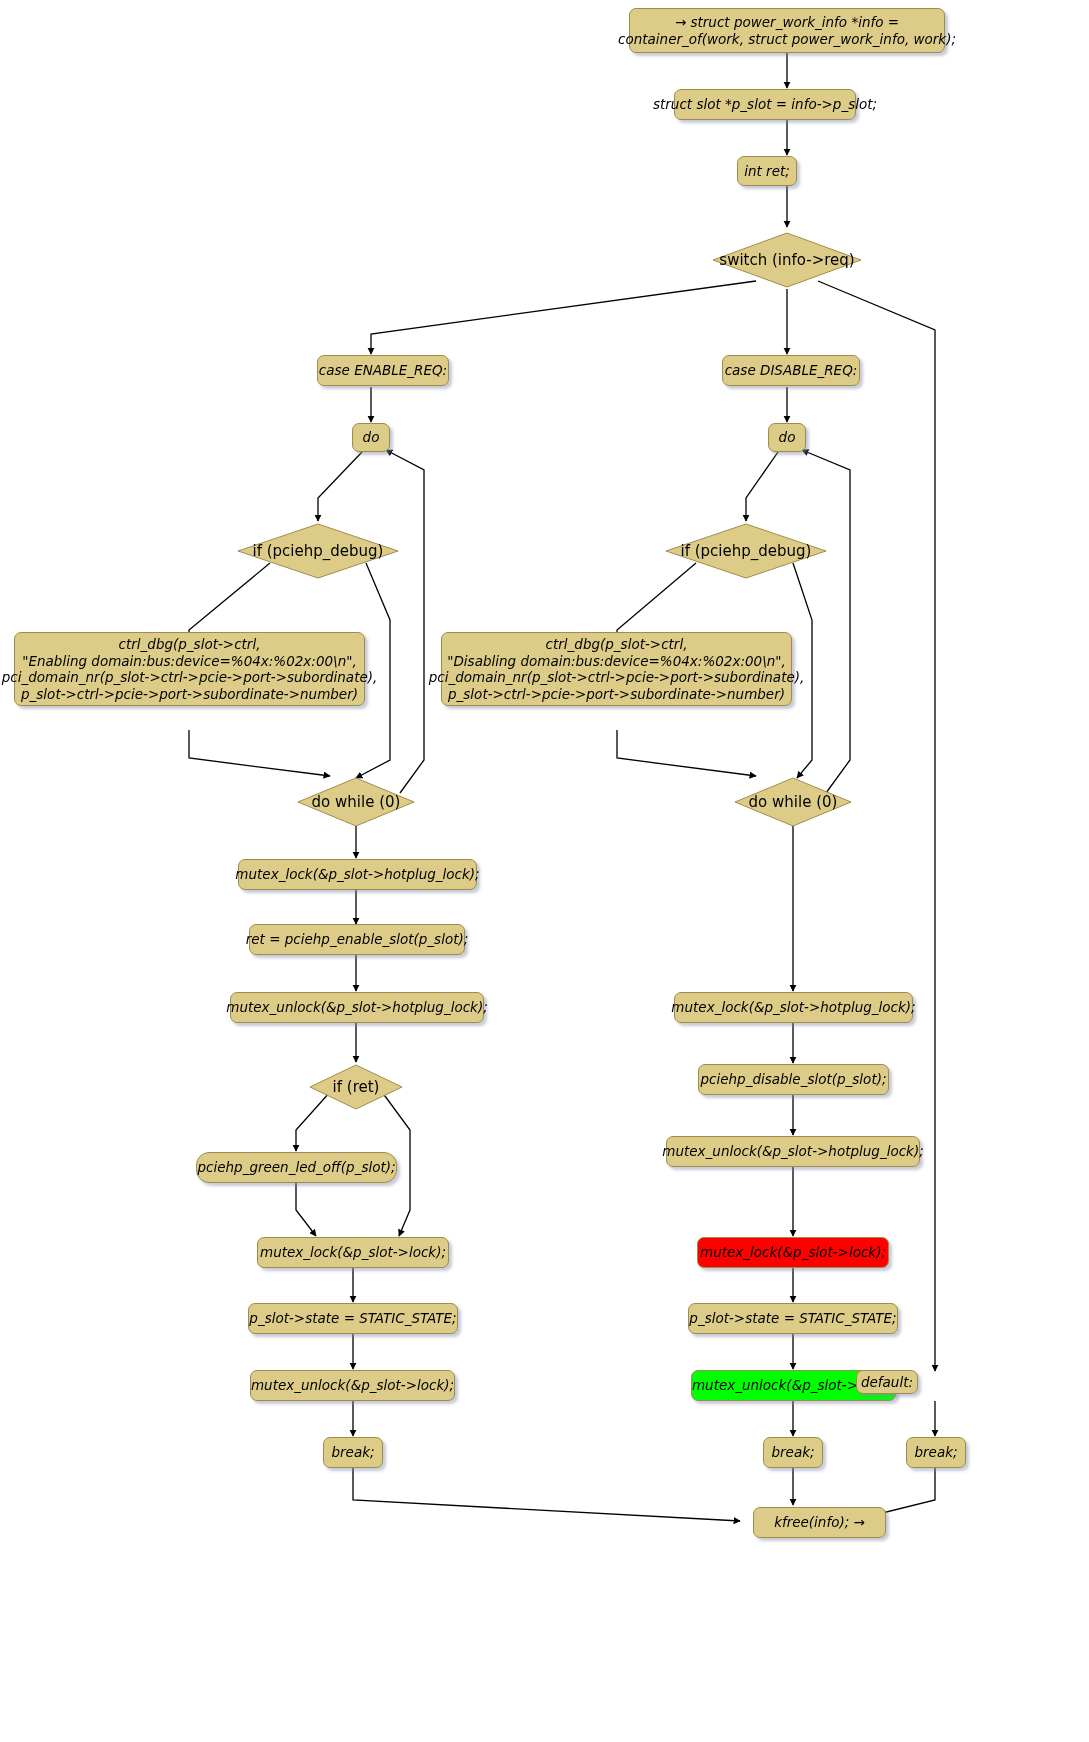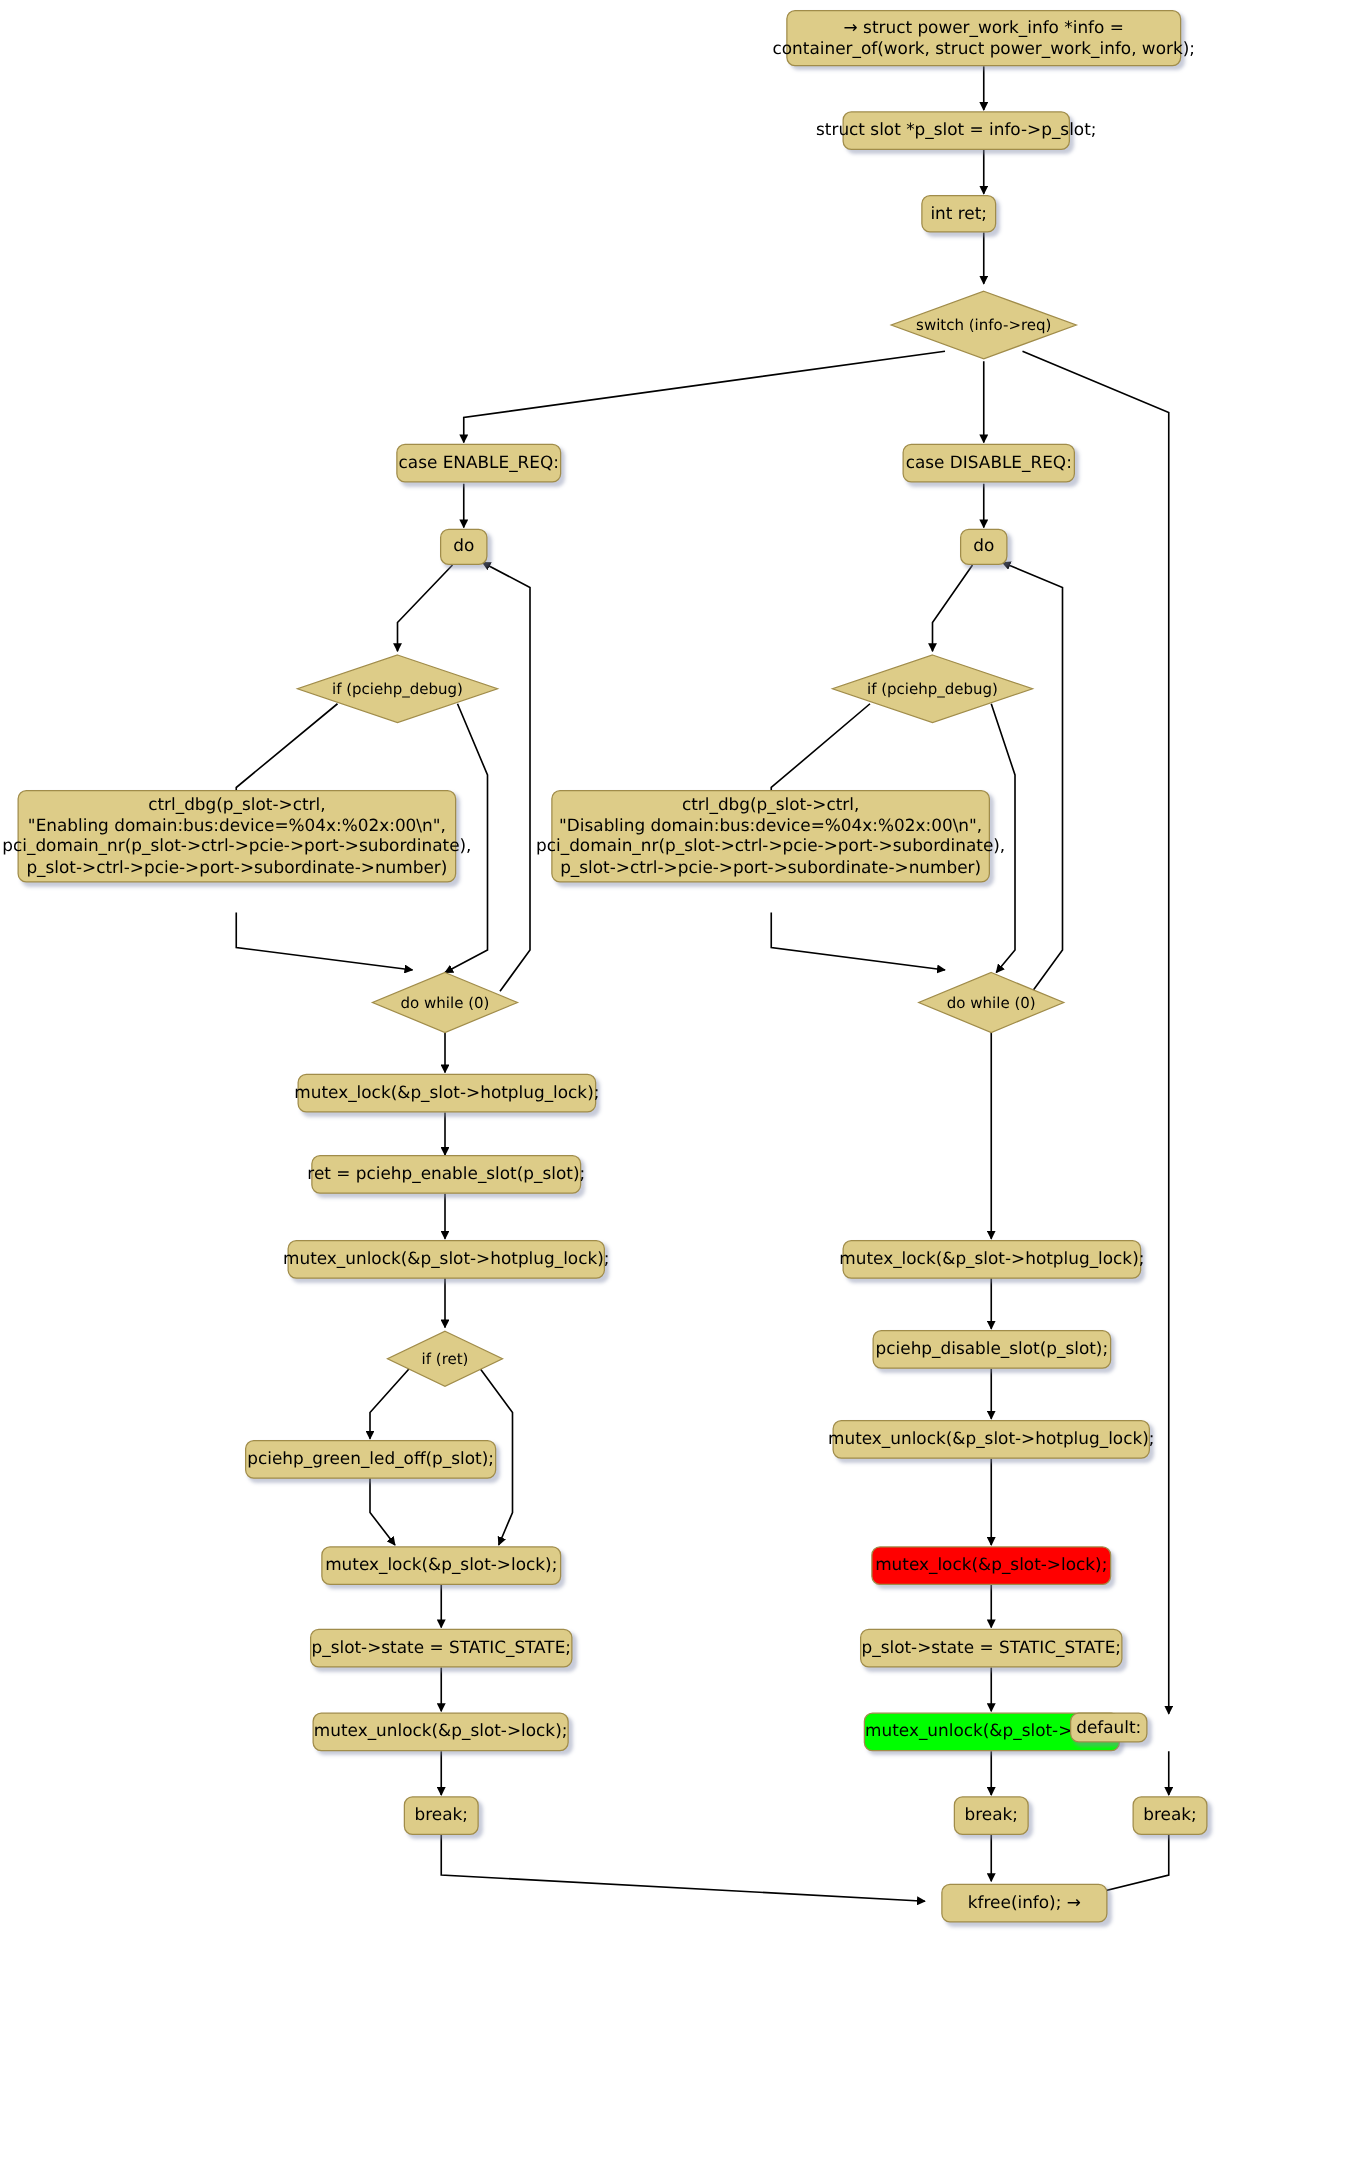--- a/index.html
+++ b/index.html
@@ -36,20 +36,21 @@
     display: flex;
     align-items: center;
     justify-content: center;
   }
   .node.rect {
     background: #DDCC88;
     border: 1px solid #A08C4A;
     border-radius: 7px;
     box-shadow: 3px 3px 3px rgba(130,140,170,0.45);
     padding: 4px 1px;
+    font-style: italic;
   }
   .node.rect.red {
     background: #FF0000;
     border: 1px solid #A08C4A;
   }
   .node.rect.green {
     background: #00FF00;
     border: 1px solid #A08C4A;
   }
   .node.diamond {
@@ -60,21 +61,21 @@
   .diamond-shape {
     position: absolute;
     left: 0;
     top: 0;
     width: 100%;
     height: 100%;
   }
   .diamond-label {
     position: relative;
     z-index: 2;
-    font-size: 12px;
+    font-size: 15px;
     line-height: 16px;
   }
 </style>
 </head>
 <body>
 
 <div id="diagram">
 
   <svg id="edges" viewBox="0 0 1089 1742">
     <defs>
@@ -254,21 +255,21 @@
     <span>mutex_unlock(&amp;p_slot-&gt;hotplug_lock);</span>
   </div>
 
   <div class="node diamond" style="left:308px; top:1063px; width:96px; height:48px;">
     <svg class="diamond-shape" viewBox="0 0 96 48" preserveAspectRatio="none">
       <polygon points="48,2 94,24 48,46 2,24" fill="#DDCC88" stroke="#A08C4A" stroke-width="1"></polygon>
     </svg>
     <span class="diamond-label">if (ret)</span>
   </div>
 
-  <div class="node rect" style="left:196px; top:1152px; width:201px; height:31px;">
+  <div class="node rect" style="left:196px; top:1152px; width:201px; height:31px;border-radius:13px;">
     <span>pciehp_green_led_off(p_slot);</span>
   </div>
 
   <div class="node rect" style="left:257px; top:1237px; width:192px; height:31px;">
     <span>mutex_lock(&amp;p_slot-&gt;lock);</span>
   </div>
 
   <div class="node rect" style="left:248px; top:1303px; width:210px; height:31px;">
     <span>p_slot-&gt;state = STATIC_STATE;</span>
   </div>

